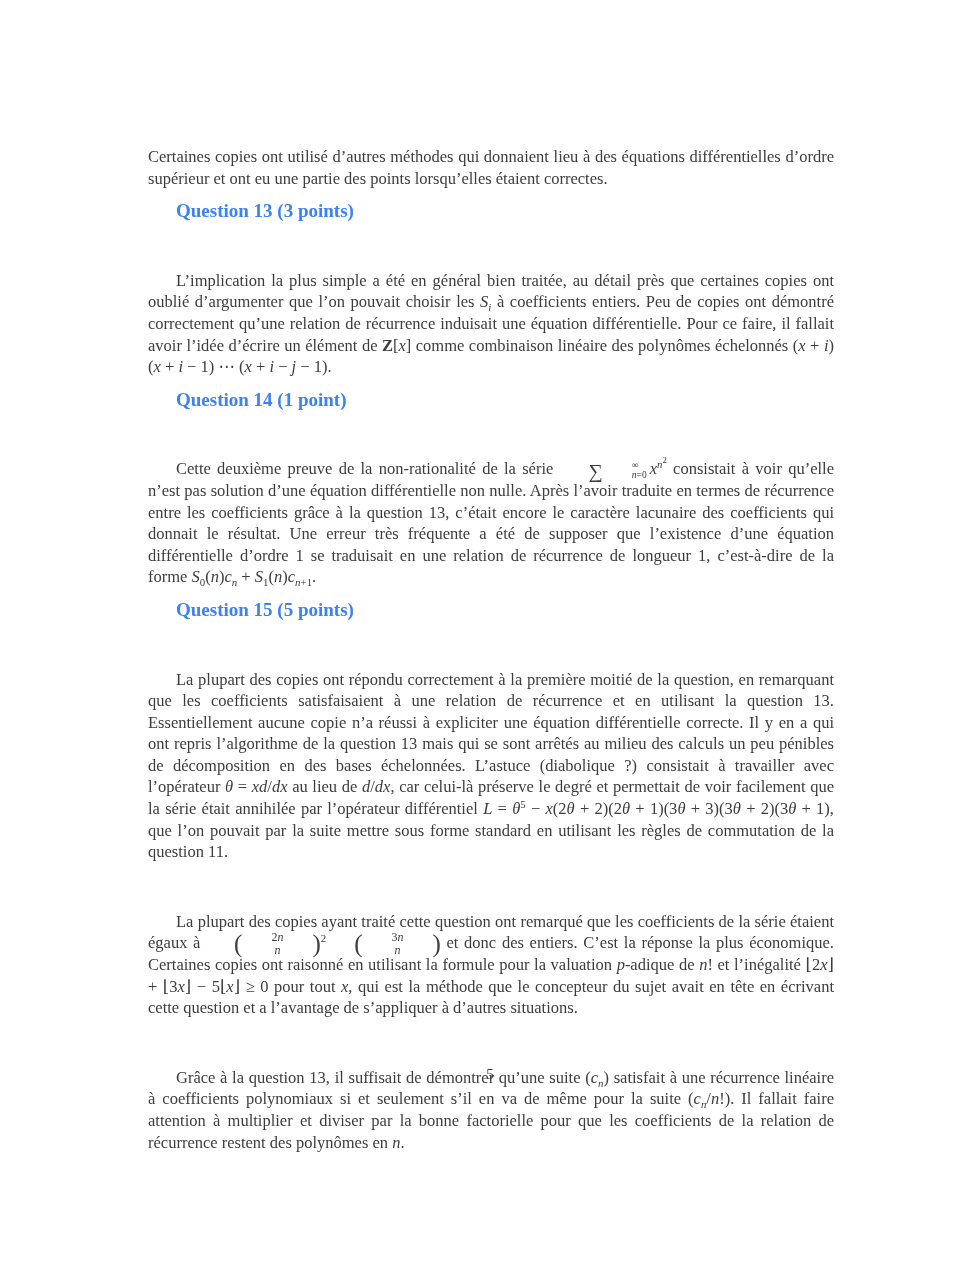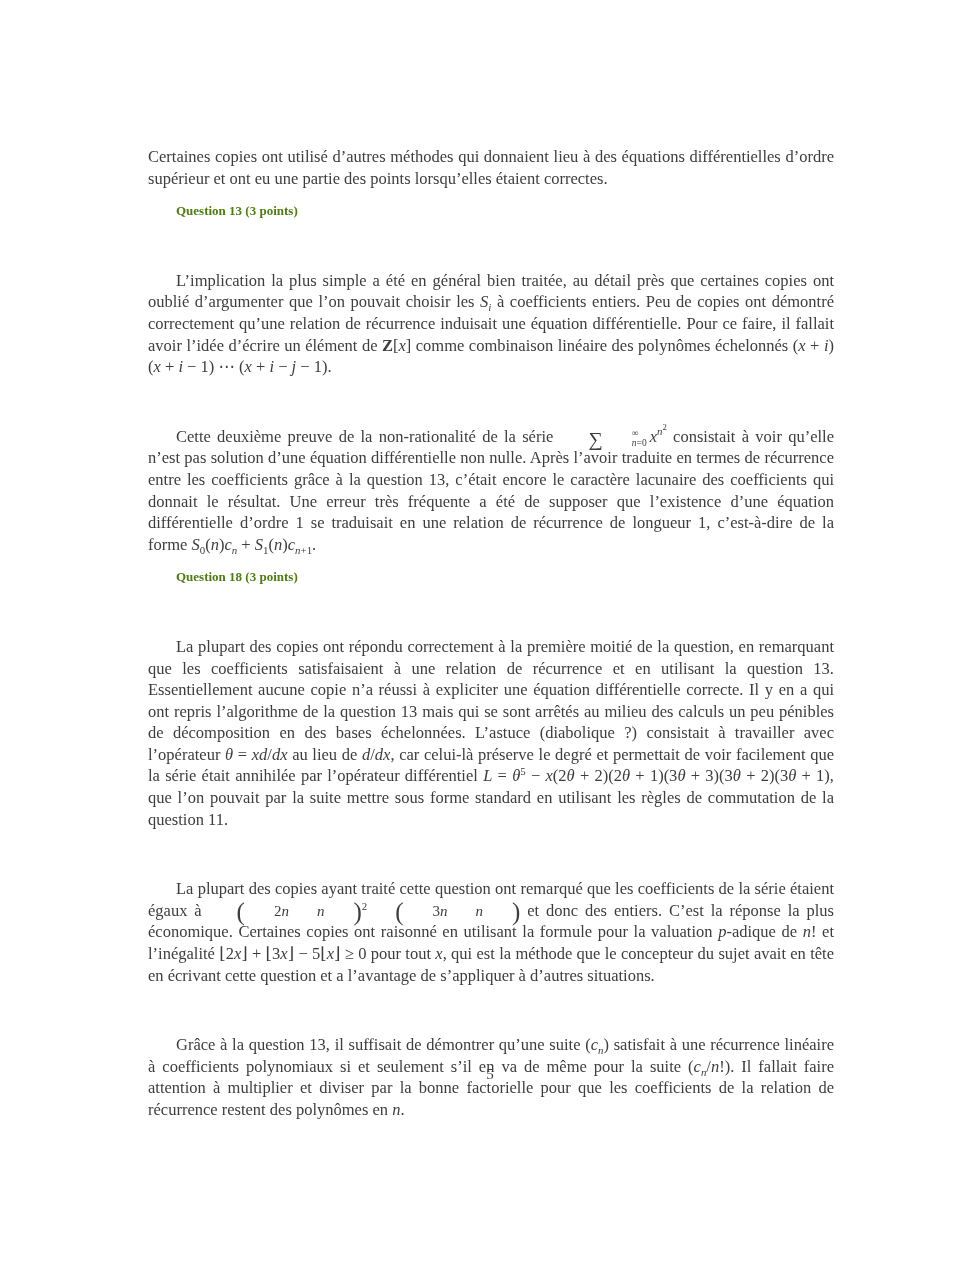--- a/index.html
+++ b/index.html
@@ -13,64 +13,65 @@
   }
   .page { position: absolute; top: 0; left: 0; width: 980px; height: 968px; background: #ffffff; }
   .textblock {
     position: absolute; left: 148px; top: 146px; width: 686px;
     font-size: 16.5px; line-height: 21.6px;
     text-align: justify;
   }
   p { margin: 0; }
   p.indent { text-indent: 28px; margin-top: 48px; }
   h2.qhead {
-    font-size: 13px; line-height: 21.6px;
-    font-weight: bold; color: #4d7c0f;
+    font-size: 19px; line-height: 21.6px;
+    font-weight: bold; color: #3b82f6;
     margin: 11px 0 9px 0; padding-left: 28px;
   }
   .footer {
     position: absolute; top: 1066px; left: 0; width: 980px;
     text-align: center; font-size: 15px; color: #3d3d3d;
   }
   
   i { font-style: italic; }
   sub, sup { font-size: 66%; line-height: 0; }
   sup sup { font-size: 80%; }
   .sum { display: inline-flex; align-items: center; height: 17px; vertical-align: -4px; margin: 0 3px 0 1px; }
   .sig { font-size: 20px; line-height: 1; }
   .lim { display: inline-flex; flex-direction: column; justify-content: space-between; font-size: 9.5px; line-height: 1.05; margin-left: 1px; font-style: normal; }
   .binom { display: inline-flex; align-items: center; height: 17px; vertical-align: -4px; }
   .bp { font-size: 25px; line-height: 1; font-weight: 400; }
-  .bfrac { display: inline-flex; flex-direction: row; align-items: center; font-size: 15px; line-height: 1.12; padding: 0 1px; }
+  .bfrac { display: inline-flex; flex-direction: column; align-items: center; font-size: 12px; line-height: 1.12; padding: 0 1px; }
 </style>
 </head>
 <body>
 
 <div class="page">
   <div class="textblock">
 
     <p>Certaines copies ont utilisé d’autres méthodes qui donnaient lieu à des équations différen­tielles d’ordre supérieur et ont eu une partie des points lorsqu’elles étaient correctes.</p>
 
     <section>
       <h2 class="qhead">Question 13 (3 points)</h2>
       <p class="indent">L’implication la plus simple a été en général bien traitée, au détail près que certaines copies ont oublié d’argumenter que l’on pouvait choisir les <i>S<sub>i</sub></i> à coefficients entiers. Peu de copies ont démontré correctement qu’une relation de récurrence induisait une équation différentielle. Pour ce faire, il fallait avoir l’idée d’écrire un élément de <b>Z</b>[<i>x</i>] comme combi­naison linéaire des polynômes échelonnés (<i>x</i> + <i>i</i>)(<i>x</i> + <i>i</i> − 1) ⋯ (<i>x</i> + <i>i</i> − <i>j</i> − 1).</p>
     </section>
 
     <section>
+      <h2 class="qhead">Question 14 (1 point)</h2>
       <p class="indent">Cette deuxième preuve de la non-rationalité de la série <span class="sum">
             <span class="sig">∑</span>
             <span class="lim">
               <span>∞</span>
               <span><i>n</i>=0</span>
             </span>
           </span><i>x</i><sup><i>n</i><sup>2</sup></sup> consistait à voir qu’elle n’est pas solution d’une équation différentielle non nulle. Après l’avoir traduite en termes de récurrence entre les coefficients grâce à la question 13, c’était encore le caractère lacunaire des coefficients qui donnait le résultat. Une erreur très fréquente a été de supposer que l’existence d’une équation différentielle d’ordre 1 se traduisait en une relation de récurrence de longueur 1, c’est-à-dire de la forme <i>S</i><sub>0</sub>(<i>n</i>)<i>c</i><sub><i>n</i></sub> + <i>S</i><sub>1</sub>(<i>n</i>)<i>c</i><sub><i>n</i>+1</sub>.</p>
     </section>
 
     <section>
-      <h2 class="qhead">Question 18 (3 points)</h2>
+      <h2 class="qhead">Question 15 (5 points)</h2>
       <p class="indent">La plupart des copies ont répondu correctement à la première moitié de la question, en remarquant que les coefficients satisfaisaient à une relation de récurrence et en utilisant la question 13. Essentiellement aucune copie n’a réussi à expliciter une équation différentielle correcte. Il y en a qui ont repris l’algorithme de la question 13 mais qui se sont arrêtés au milieu des calculs un peu pénibles de décomposition en des bases échelonnées. L’astuce (diabolique ?) consistait à travailler avec l’opérateur <i>θ</i> = <i>xd</i>/<i>dx</i> au lieu de <i>d</i>/<i>dx</i>, car celui-là préserve le degré et permettait de voir facilement que la série était annihilée par l’opérateur différentiel <i>L</i> = <i>θ</i><sup>5</sup> − <i>x</i>(2<i>θ</i> + 2)(2<i>θ</i> + 1)(3<i>θ</i> + 3)(3<i>θ</i> + 2)(3<i>θ</i> + 1), que l’on pouvait par la suite mettre sous forme standard en utilisant les règles de commutation de la question 11.</p>
     </section>
 
     <section>
       <p class="indent">La plupart des copies ayant traité cette question ont remarqué que les coefficients de la série étaient égaux à <span class="binom">
             <span class="bp">(</span>
             <span class="bfrac">
               <span>2<i>n</i></span>
               <span><i>n</i></span>
             </span>

